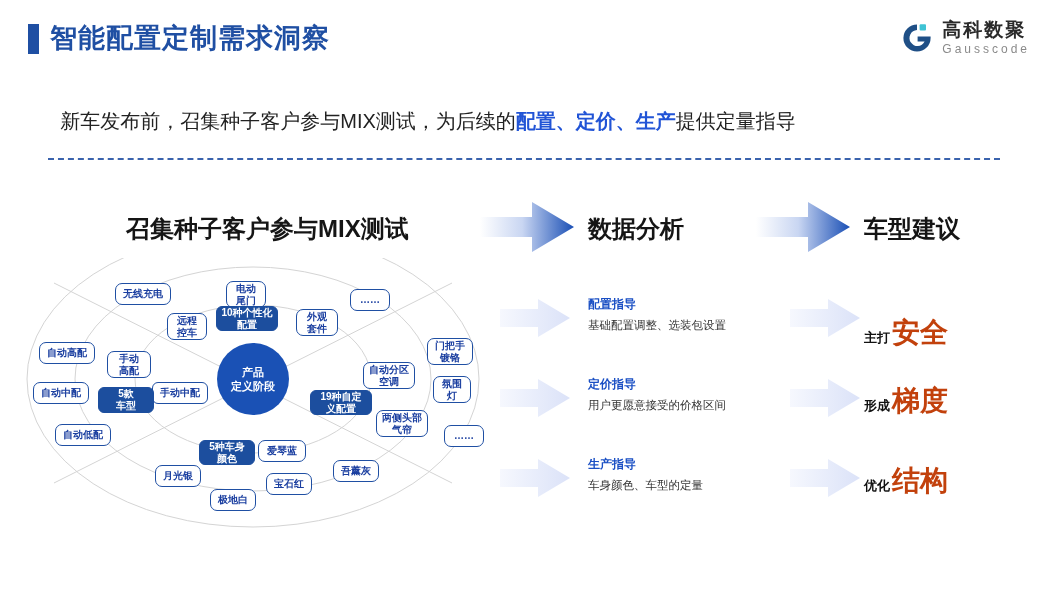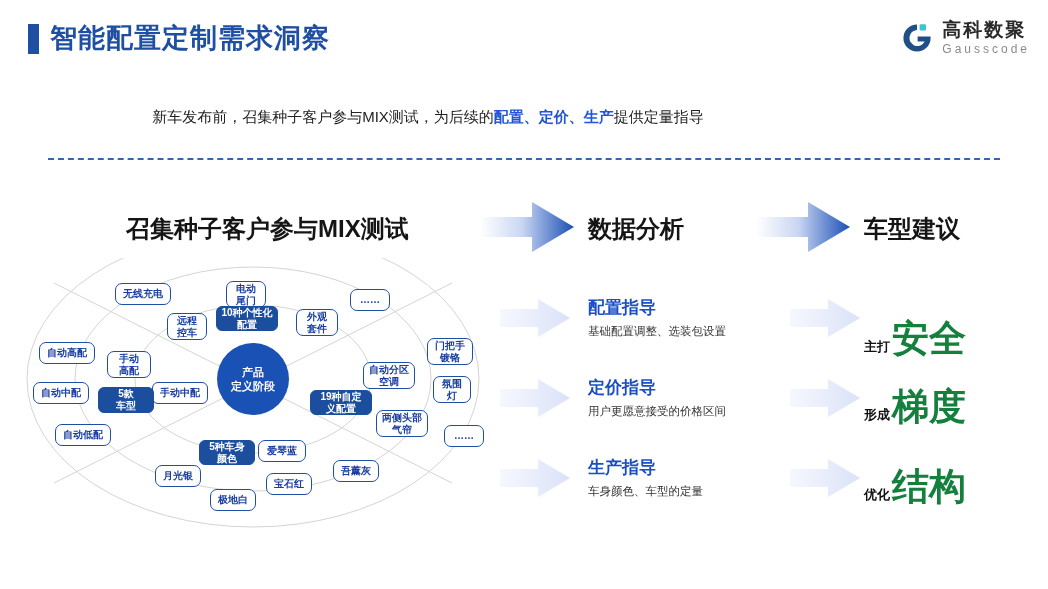--- a/index.html
+++ b/index.html
@@ -59,21 +59,21 @@
     font-size: 12px; color: #8a8a8a;
     letter-spacing: 3px; margin-top: 4px;
   }
 
   
   #subtitle {
     position: absolute;
     left: 0; top: 108px;
     width: 856px;
     text-align: center;
-    font-size: 15px;
+    font-size: 20px;
     color: #222;
     white-space: nowrap;
   }
   #subtitle .hl {
     color: #2154d6;
     font-weight: bold;
   }
   #divider {
     position: absolute;
     left: 48px; top: 158px;
@@ -158,21 +158,21 @@
     text-align: center;
     white-space: pre-line;
   }
 
   
   .mid-row { position: absolute; left: 588px; }
   #mid-row-0 { top: 296px; }
   #mid-row-1 { top: 376px; }
   #mid-row-2 { top: 456px; }
   .mid-title {
-    font-size: 17px;
+    font-size: 12px;
     font-weight: bold;
     color: #1a4fc4;
     white-space: nowrap;
   }
   .mid-desc {
     margin-top: 5px;
     font-size: 11.5px;
     color: #333;
     white-space: nowrap;
   }
@@ -187,23 +187,23 @@
   }
   #right-row-0 { top: 302px; margin-top: 12px; }
   #right-row-1 { top: 382px; }
   #right-row-2 { top: 462px; }
   .right-prefix {
     font-size: 13px;
     font-weight: bold;
     color: #111;
   }
   .right-word {
-    font-size: 37px;
-    font-weight: bold;
-    color: #15803d;
+    font-size: 28px;
+    font-weight: bold;
+    color: #c2410c;
     margin-left: 2px;
   }
 </style>
 </head>
 <body>
 
 <div id="slide">
 
   <div id="header">
     <div id="title-bar"></div>

